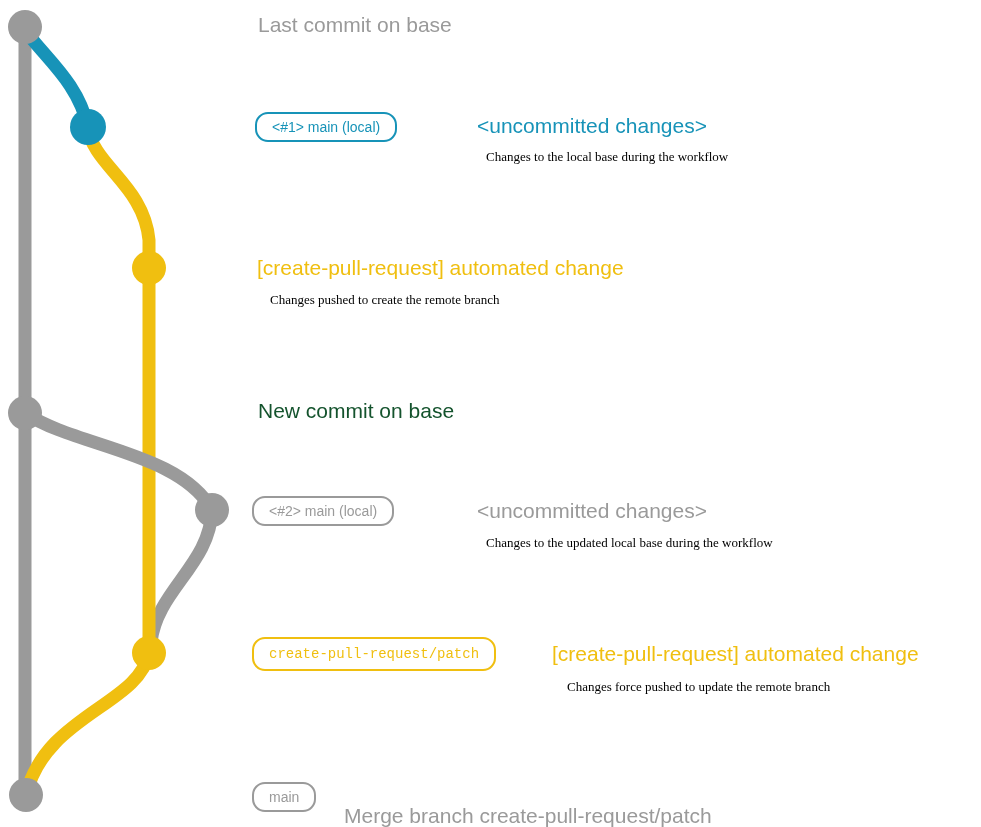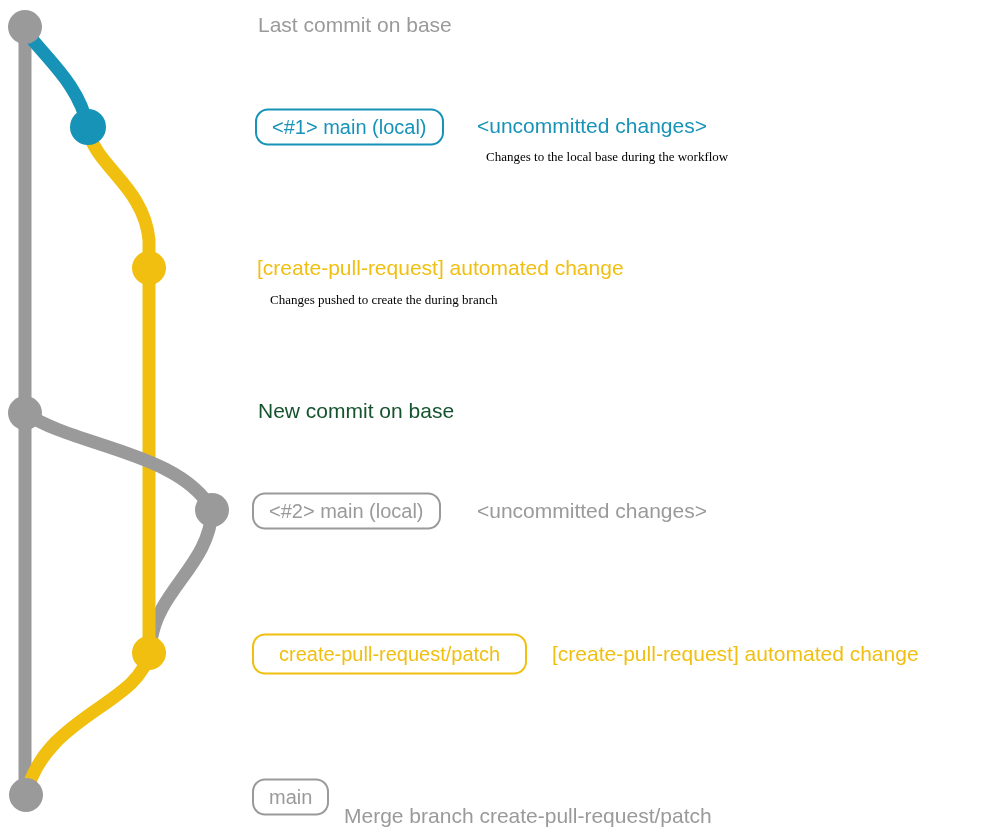--- a/index.html
+++ b/index.html
@@ -21,26 +21,26 @@
     white-space: nowrap;
   }
   .badge {
     position: absolute;
     transform: translateY(-50%);
     display: inline-flex;
     align-items: center;
     justify-content: center;
     border: 2px solid currentColor;
     border-radius: 13px;
-    font-size: 20px;
+    font-size: 14px;
     padding: 5px 15px;
     white-space: nowrap;
     background: #ffffff;
   }
-  .badge-lg { padding: 7px 25px; }
+  .badge-lg { padding: 7px 15px; font-family: Liberation Mono, monospace; }
   .desc {
     position: absolute;
     transform: translateY(-50%);
     font-family: "Liberation Serif", serif;
     font-size: 13px;
     line-height: 1.2;
     white-space: nowrap;
   }
 </style>
 </head>
@@ -69,26 +69,28 @@
     <circle cx="26" cy="795" r="17" fill="#9a9a9a"></circle>
   </svg>
 
   <div class="label" style="left: 258px; top: 25px; color: rgb(154, 154, 154);">Last commit on base</div>
 
   <div class="badge" style="left: 255px; top: 127px; color: rgb(23, 147, 184);">&lt;#1&gt; main (local)</div>
   <div class="label" style="left: 477px; top: 126px; color: rgb(23, 147, 184);">&lt;uncommitted changes&gt;</div>
   <div class="desc" style="left: 486px; top: 157px; color: rgb(0, 0, 0);">Changes to the local base during the workflow</div>
 
   <div class="label" style="left: 257px; top: 268px; color: rgb(240, 191, 16);">[create-pull-request] automated change</div>
-  <div class="desc" style="left: 270px; top: 300px; color: rgb(0, 0, 0);">Changes pushed to create the during branch</div>
+  <div class="desc" style="left: 270px; top: 300px; color: rgb(0, 0, 0);">Changes pushed to create the remote branch</div>
 
   <div class="label" style="left: 258px; top: 411px; color: #14532d;">New commit on base</div>
 
   <div class="badge" style="left: 252px; top: 511px; color: rgb(154, 154, 154); text-align: right;">&lt;#2&gt; main (local)</div>
   <div class="label" style="left: 477px; top: 511px; color: rgb(154, 154, 154);">&lt;uncommitted changes&gt;</div>
+  <div class="desc" style="left: 486px; top: 543px; color: rgb(0, 0, 0);">Changes to the updated local base during the workflow</div>
 
   <div class="badge badge-lg" style="left: 252px; top: 654px; color: rgb(240, 191, 16);">create-pull-request/patch</div>
   <div class="label" style="left: 552px; top: 654px; color: rgb(240, 191, 16);">[create-pull-request] automated change</div>
+  <div class="desc" style="left: 567px; top: 687px; color: rgb(0, 0, 0);">Changes force pushed to update the remote branch</div>
 
   <div class="badge" style="left: 252px; top: 797px; color: rgb(154, 154, 154);">main</div>
   <div class="label" style="left: 344px; top: 816px; color: rgb(154, 154, 154);">Merge branch create-pull-request/patch</div>
 
 </div>
 
 </body></html>

